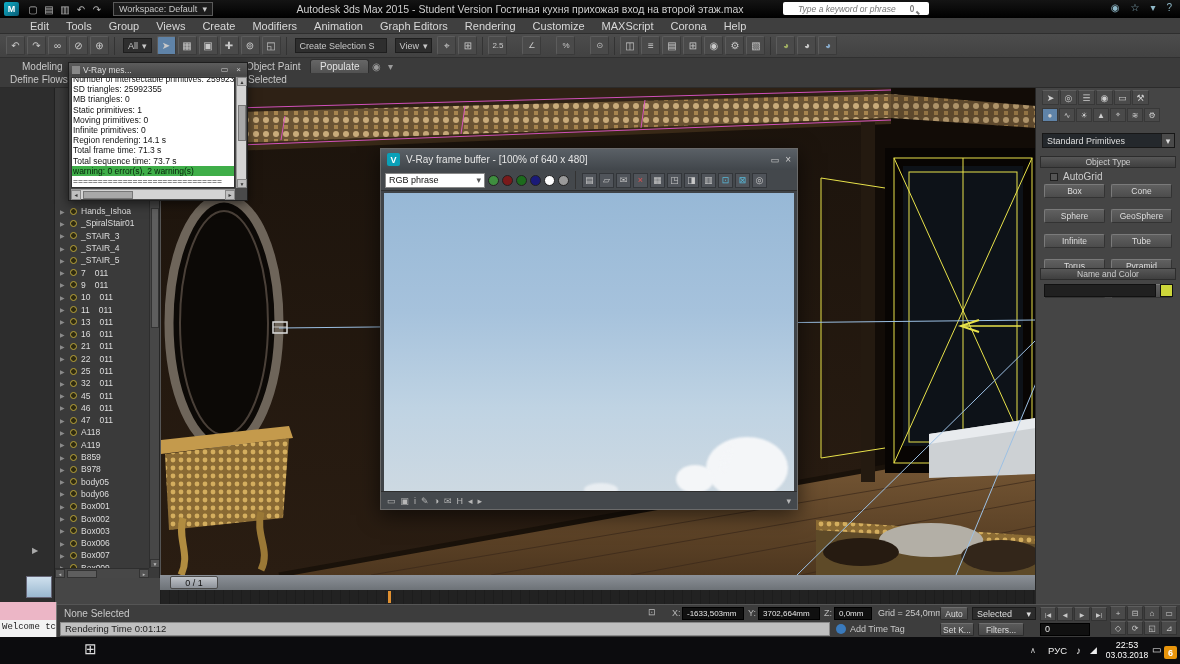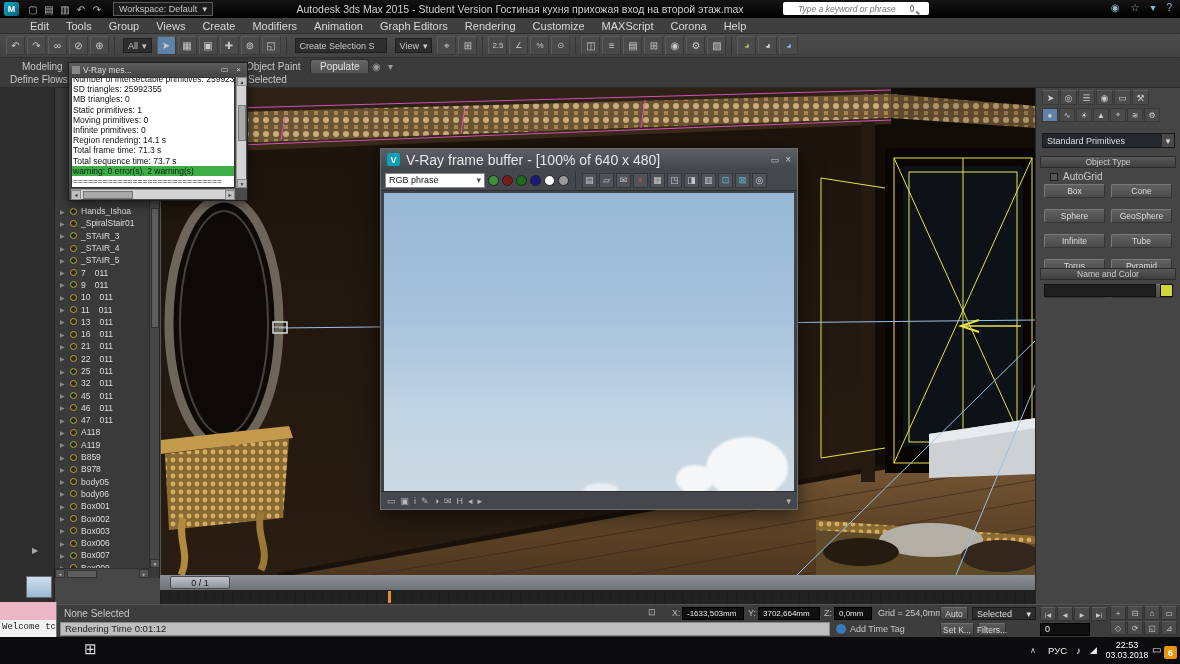--- a/index.html
+++ b/index.html
@@ -36,21 +36,21 @@
   .sdot{width:7px;height:7px;border-radius:50%;border:1.5px solid #b9a43c;background:#2e2a10;margin-right:4px;flex:none}
   .slab{color:#dedede;font-size:8.5px;white-space:nowrap}
   .stag{color:#dedede;font-size:8.5px;margin-left:9px;white-space:nowrap}
   .vscroll{position:absolute;right:0;top:0;bottom:10px;width:10px;background:#474747;border-left:1px solid #2e2e2e}
   .sbtn{width:10px;height:9px;background:#555;border:1px solid #333;color:#bbb;font-size:5px;display:flex;align-items:center;justify-content:center}
   .hscroll{position:absolute;left:0;right:10px;bottom:0;height:10px;background:#474747;border-top:1px solid #2e2e2e;display:flex;align-items:center}
   
   #viewport{left:160px;top:88px;width:875px;height:487px;z-index:1;position:absolute;background:#17110c;border-left:1px solid #555}
   
   #timeline{left:160px;top:575px;width:875px;height:15px;background:linear-gradient(#8c9198,#6d7277);z-index:2;position:absolute}
-  #time-handle{position:absolute;left:10px;top:1px;width:60px;height:13px;background:linear-gradient(#c0c4ca,#8e939a);border:1px solid #4a4a4a;border-radius:2px;color:#111;font-size:9px;display:flex;align-items:center;justify-content:center}
+  #time-handle{position:absolute;left:10px;top:1px;width:48px;height:13px;background:linear-gradient(#c0c4ca,#8e939a);border:1px solid #4a4a4a;border-radius:2px;color:#111;font-size:9px;display:flex;align-items:center;justify-content:center}
   #trackbar{left:160px;top:590px;width:875px;height:14px;background:linear-gradient(#a0a5aa,#787d82);background-image:repeating-linear-gradient(90deg,rgba(0,0,0,.16) 0 1px,transparent 1px 9px);z-index:2;position:absolute}
   #track-marker{position:absolute;left:228px;top:1px;width:3px;height:12px;background:#e09030}
   #tl-filler{left:55px;top:578px;width:105px;height:26px;background:#464646;z-index:2;position:absolute}
   
   #statusarea{left:0;top:604px;width:1180px;height:33px;background:#3d3d3d;border-top:1px solid #555;z-index:5;position:absolute}
   .sfield{position:absolute;background:#101010;border:1px solid #000;color:#e6e6e6;font-size:8px;line-height:11px;padding:0 4px;overflow:hidden;white-space:nowrap}
   .slabel{position:absolute;color:#b8b8b8;font-size:9px}
   .sbtn2{position:absolute;height:13px;background:linear-gradient(#5a5a5a,#474747);border:1px solid #2c2c2c;border-top-color:#6e6e6e;color:#ddd;font-size:8.5px;display:flex;align-items:center;justify-content:center;border-radius:2px}
   .sdd{position:absolute;height:13px;background:#2c2c2c;border:1px solid #1a1a1a;color:#ddd;font-size:9px;display:flex;align-items:center;padding:0 4px;gap:4px}
   .navi{width:16px;height:14px;background:#4a4a4a;border:1px solid #333;border-top-color:#5e5e5e;color:#c8c8c8;font-size:8px;display:flex;align-items:center;justify-content:center}
@@ -164,21 +164,21 @@
   <div class="tdd">
     <span>View</span>
     <span>▾</span>
   </div>
   <div style="display:flex;gap:2px">
 
   <span class="tbi">⌖</span>
       <span class="tbi">⊞</span>
     </div>
   <span class="sep"></span>
-  <div style="display:flex;gap:2px">
+  <div style="display:flex;gap:15px">
 
   <span class="tbi" style="font-size:8px">2.5</span>
       <span class="tbi" style="font-size:8px">∠</span>
       <span class="tbi" style="font-size:8px">%</span>
       <span class="tbi" style="font-size:8px">⊙</span>
     </div>
   <span class="sep"></span>
   <div style="display:flex;gap:2px">
 
   <span class="tbi">◫</span>
@@ -547,21 +547,21 @@
   </div>
   <div style="position:absolute;left:1040px;top:2px;display:flex;gap:1px">
 
   <span class="navi" style="font-size:6px">|◀</span>
       <span class="navi" style="font-size:6px">◀</span>
       <span class="navi" style="font-size:6px">▶</span>
       <span class="navi" style="font-size:6px">▶|</span>
     </div>
   <div class="sfield" style="left:1040px;top:18px;width:50px;height:13px;font-size:9px">0</div>
   <div class="sbtn2" style="left:940px;top:18px;width:34px">Set K...</div>
-  <div class="sbtn2" style="left:978px;top:18px;width:28px">Filters...</div>
+  <div class="sbtn2" style="left:978px;top:18px;width:46px">Filters...</div>
   <div style="position:absolute;left:1110px;top:1px;width:68px;display:grid;grid-template-columns:repeat(4,16px);gap:1px">
 
   <span class="navi">+</span>
       <span class="navi">⊟</span>
       <span class="navi">⌂</span>
       <span class="navi">▭</span>
       <span class="navi">◇</span>
       <span class="navi">⟳</span>
       <span class="navi">◱</span>
       <span class="navi">⊿</span>
@@ -649,21 +649,21 @@
   <div style="position:absolute;left:2px;right:12px;bottom:1px;height:10px;background:#d4d4d4;border-top:1px solid #999;display:flex;align-items:center">
     <div style="width:10px;height:10px;background:#c0c0c0;border:1px solid #888;font-size:6px;color:#333;display:flex;align-items:center;justify-content:center">◂</div>
     <div style="width:50px;height:8px;background:#a8a8a8;border:1px solid #777;margin-left:2px"></div>
     <div style="margin-left:auto;width:10px;height:10px;background:#c0c0c0;border:1px solid #888;font-size:6px;color:#333;display:flex;align-items:center;justify-content:center">▸</div>
   </div>
 </div>
 
 <div id="vfb">
   <div id="vfb-title">
     <span style="width:13px;height:13px;background:#0aa0b8;border-radius:2px;color:#fff;font-size:9px;font-weight:bold;display:flex;align-items:center;justify-content:center">V</span>
-    <span style="color:#e6e6e6;font-size:14px">V-Ray frame buffer - [100% of 640 x 480]</span>
+    <span style="color:#e6e6e6;font-size:10px">V-Ray frame buffer - [100% of 640 x 480]</span>
     <span style="margin-left:auto;color:#ccc;font-size:9px">▭</span>
     <span style="color:#ccc;font-size:10px">×</span>
   </div>
   <div id="vfb-toolbar">
     <div class="vfb-sel">
       <span>RGB phrase</span>
       <span style="margin-left:auto;color:#555">▾</span>
     </div>
     <div style="display:flex;gap:3px">
 

